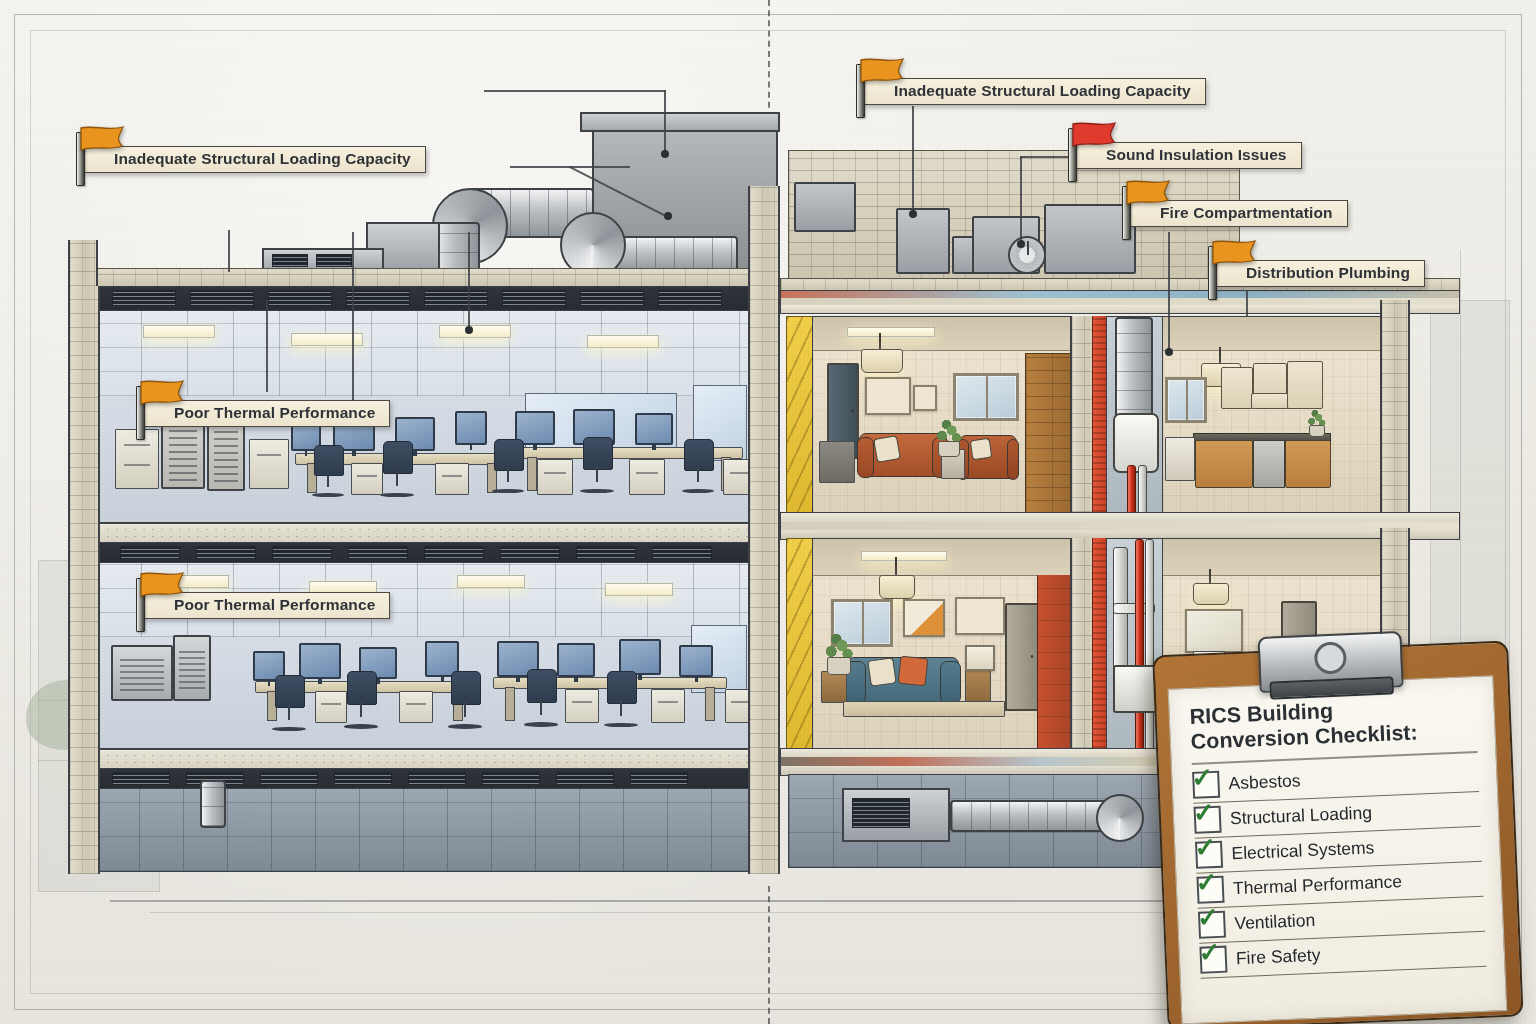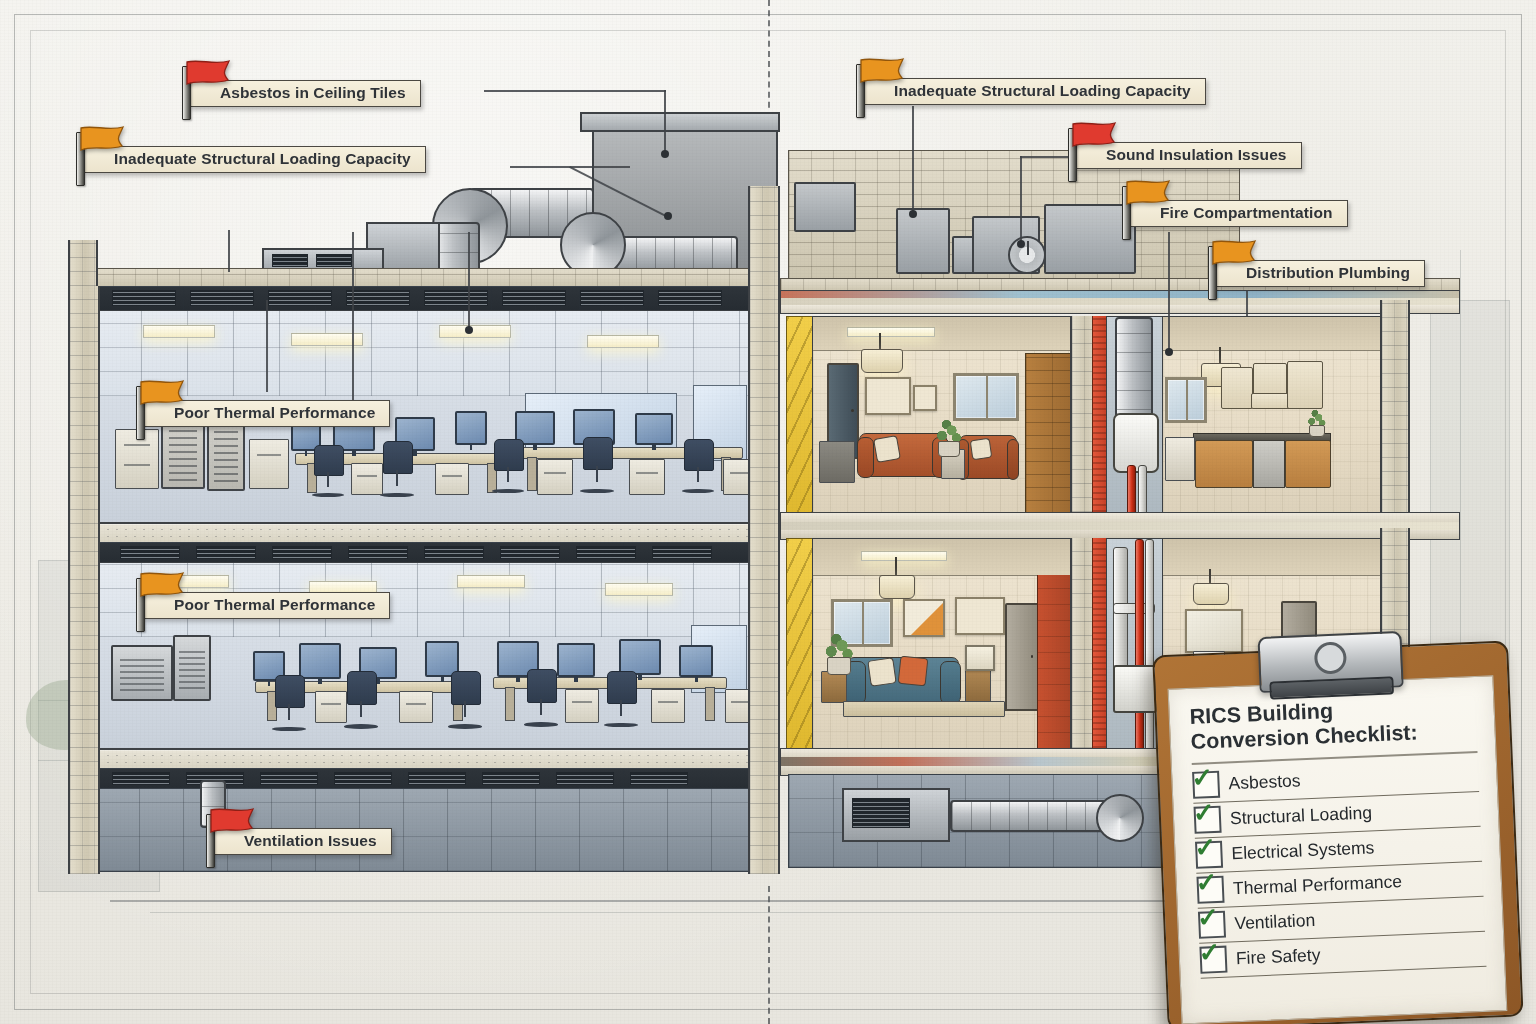--- a/index.html
+++ b/index.html
@@ -626,27 +626,20 @@
   <div class="leader" style="left:1020px;top:156px;width:1.6px;height:88px;"></div>
   <div class="ldot" style="left:1017px;top:240px;"></div>
 
   <div class="leader" style="left:1168px;top:232px;width:1.6px;height:120px;"></div>
   <div class="ldot" style="left:1165px;top:348px;"></div>
 
   <div class="leader" style="left:1246px;top:290px;width:1.6px;height:26px;"></div>
 
   <div class="leader" style="left:266px;top:300px;width:1.6px;height:92px;"></div>
 
-  <div class="flag" style="left:182px;top:66px;">
-    <div class="pole"></div>
-    <svg class="pennant" viewBox="0 0 46 30">
-        <path d="M2 2 C14 -1, 30 5, 44 1 C41 9, 36 12, 43 20 C30 25, 14 19, 2 24 Z" fill="#e03a2f" stroke="#8e1f16" stroke-width="1.3"></path>
-      </svg>
-    <div class="banner">Asbestos in Ceiling Tiles</div>
-  </div>
 
   <div class="flag" style="left:76px;top:132px;">
     <div class="pole"></div>
     <svg class="pennant" viewBox="0 0 46 30">
         <path d="M2 2 C14 -1, 30 5, 44 1 C41 9, 36 12, 43 20 C30 25, 14 19, 2 24 Z" fill="#e8941f" stroke="#91550b" stroke-width="1.3"></path>
       </svg>
     <div class="banner">Inadequate Structural Loading Capacity</div>
   </div>
 
 
@@ -659,27 +652,20 @@
   </div>
 
   <div class="flag" style="left:136px;top:578px;">
     <div class="pole"></div>
     <svg class="pennant" viewBox="0 0 46 30">
         <path d="M2 2 C14 -1, 30 5, 44 1 C41 9, 36 12, 43 20 C30 25, 14 19, 2 24 Z" fill="#e8941f" stroke="#91550b" stroke-width="1.3"></path>
       </svg>
     <div class="banner">Poor Thermal Performance</div>
   </div>
 
-  <div class="flag" style="left:206px;top:814px;">
-    <div class="pole"></div>
-    <svg class="pennant" viewBox="0 0 46 30">
-        <path d="M2 2 C14 -1, 30 5, 44 1 C41 9, 36 12, 43 20 C30 25, 14 19, 2 24 Z" fill="#e03a2f" stroke="#8e1f16" stroke-width="1.3"></path>
-      </svg>
-    <div class="banner">Ventilation Issues</div>
-  </div>
 
   <div class="flag" style="left:856px;top:64px;">
     <div class="pole"></div>
     <svg class="pennant" viewBox="0 0 46 30">
         <path d="M2 2 C14 -1, 30 5, 44 1 C41 9, 36 12, 43 20 C30 25, 14 19, 2 24 Z" fill="#e8941f" stroke="#91550b" stroke-width="1.3"></path>
       </svg>
     <div class="banner">Inadequate Structural Loading Capacity</div>
   </div>
 
   <div class="flag" style="left:1068px;top:128px;">

